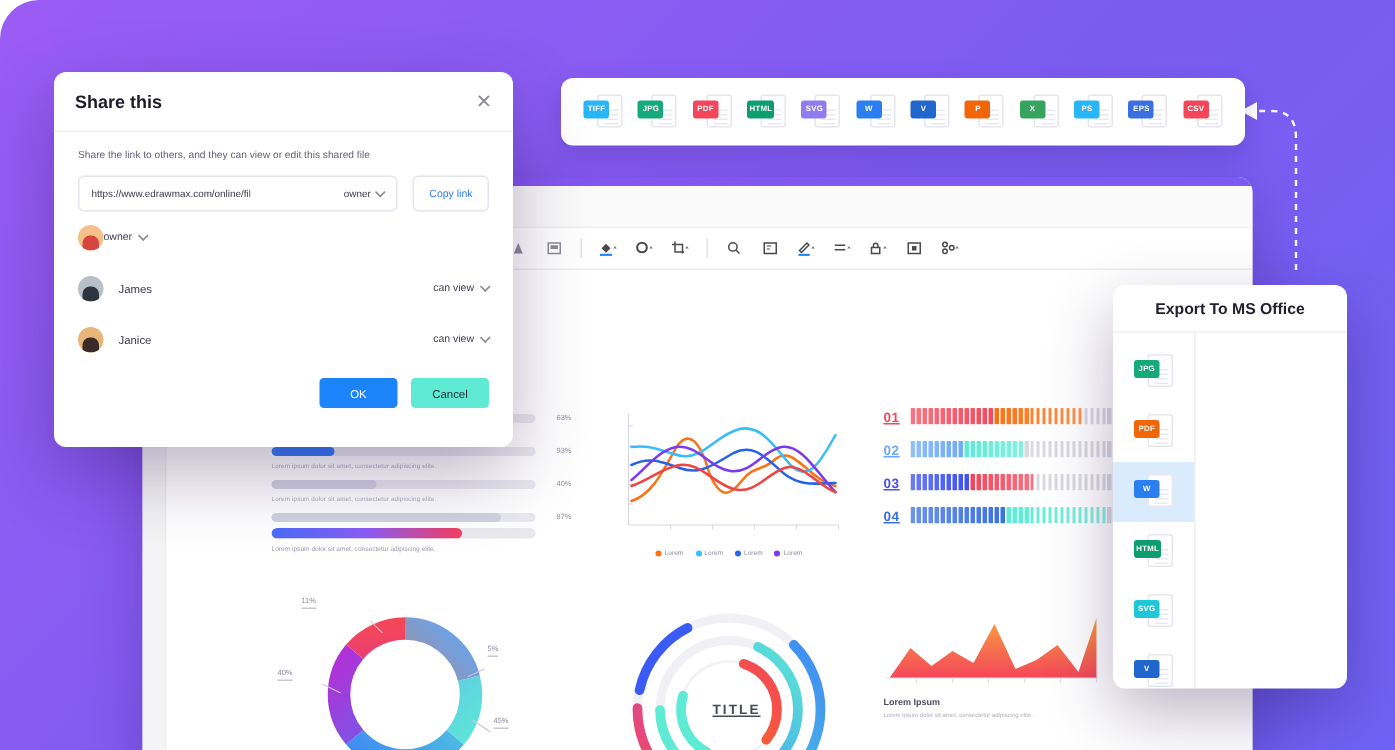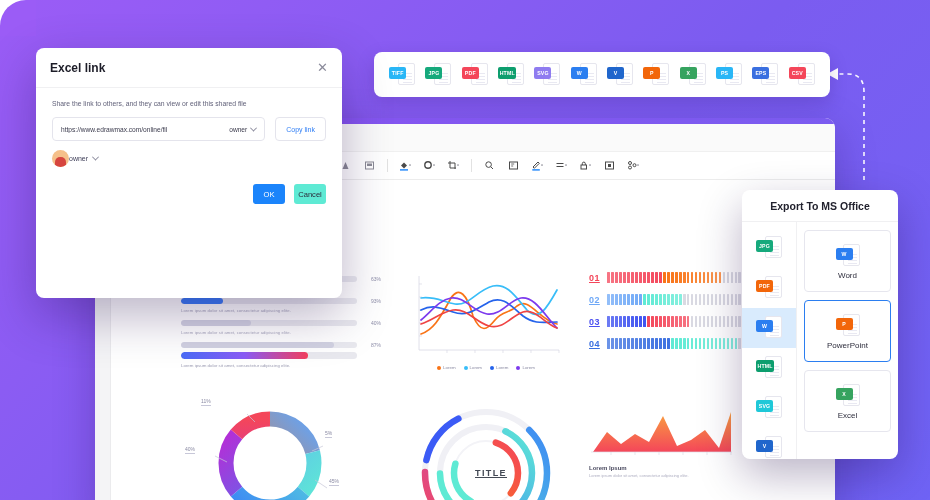--- a/index.html
+++ b/index.html
@@ -164,21 +164,21 @@
   .chev { width: 5px; height: 5px; border-right: 1px solid #8a8a9c; border-bottom: 1px solid #8a8a9c; transform: rotate(45deg) translate(-1px,-1px); }
   #sd-copy {
     height: 24px; padding: 0 10px; border: 1px solid #e4e4ec; border-radius: 4px;
     display: flex; align-items: center; font-size: 7px; color: #2f7ef5; background: #fff; cursor: pointer;
   }
   .sd-user { display: flex; align-items: center; padding: 0 16px; height: 34px; }
   .sd-ava { width: 17px; height: 17px; border-radius: 50%; overflow: hidden; position: relative; flex-shrink: 0; }
   .sd-name { font-size: 7.6px; color: #35354a; margin-left: 10px; flex: 1; }
   .sd-perm { font-size: 7px; color: #40405a; margin-right: 5px; }
   #sd-actions { display: flex; justify-content: flex-end; gap: 9px; padding: 9px 16px 0 16px; }
-  .sd-btn { width: 32px; height: 20px; border-radius: 3px; font-size: 7.6px; display: flex; align-items: center; justify-content: center; cursor: pointer; border: none; }
+  .sd-btn { width: 52px; height: 20px; border-radius: 3px; font-size: 7.6px; display: flex; align-items: center; justify-content: center; cursor: pointer; border: none; }
   #sd-ok { background: #1b84fb; color: #fff; }
   #sd-cancel { background: #5eead4; color: #2b2b3a; }
 
   
   #export-panel {
     position: absolute; left: 742px; top: 190px; width: 156px; height: 269px;
     background: #ffffff; border-radius: 8px;
     box-shadow: 0 16px 44px rgba(30,5,70,.3);
     overflow: hidden;
   }
@@ -792,21 +792,21 @@
       <div class="tag" style="background: rgb(58, 111, 224);">EPS</div>
     </div>
     <div class="fdoc">
       <div class="sheet"></div>
       <div class="tag" style="background: rgb(244, 70, 90);">CSV</div>
     </div>
   </div>
 
 <div id="share-dialog">
   <div id="sd-head">
-    <div id="sd-title">Excel link</div>
+    <div id="sd-title">Share this</div>
     <div id="sd-close">✕</div>
   </div>
   <div id="sd-sub">Share the link to others, and they can view or edit this shared file</div>
   <div id="sd-linkrow">
     <div id="sd-input">
       <span id="sd-url" title="https://www.edrawmax.com/online/fil">https://www.edrawmax.com/online/fil</span>
       <span id="sd-owner-wrap">
         <span id="sd-owner">owner</span>
         <span class="chev"></span>
       </span>
@@ -814,20 +814,36 @@
     <div id="sd-copy">Copy link</div>
   </div>
   <div id="sd-users">
       <div class="sd-user">
         <div class="sd-ava" style="background: rgb(245, 192, 138);">
           <div style="position: absolute; left: 3px; top: 7px; width: 11px; height: 10px; border-radius: 5px 5px 2px 2px; background: rgb(214, 69, 63);"></div>
         </div>
         <div class="sd-perm">owner</div>
         <span class="chev"></span>
       </div>
+      <div class="sd-user">
+        <div class="sd-ava" style="background: rgb(185, 191, 201);">
+          <div style="position: absolute; left: 3px; top: 7px; width: 11px; height: 10px; border-radius: 5px 5px 2px 2px; background: rgb(44, 52, 64);"></div>
+        </div>
+        <div class="sd-name">James</div>
+        <div class="sd-perm">can view</div>
+        <span class="chev"></span>
+      </div>
+      <div class="sd-user">
+        <div class="sd-ava" style="background: rgb(232, 181, 122);">
+          <div style="position: absolute; left: 3px; top: 7px; width: 11px; height: 10px; border-radius: 5px 5px 2px 2px; background: rgb(58, 43, 40);"></div>
+        </div>
+        <div class="sd-name">Janice</div>
+        <div class="sd-perm">can view</div>
+        <span class="chev"></span>
+      </div>
     </div>
   <div id="sd-actions">
     <button class="sd-btn" id="sd-ok">OK</button>
     <button class="sd-btn" id="sd-cancel">Cancel</button>
   </div>
 </div>
 
 <div id="export-panel">
   <div id="ep-head">
     <div id="ep-title">Export To MS Office</div>
@@ -864,37 +880,14 @@
             <div class="tag" style="background: rgb(31, 200, 216);">SVG</div>
           </div>
         </div>
         <div class="ep-side-item">
           <div class="fdoc">
             <div class="sheet"></div>
             <div class="tag" style="background: rgb(32, 102, 204);">V</div>
           </div>
         </div>
       </div>
-    <div id="ep-main">
-        <div class="ep-card">
-          <div class="fdoc" style="width: 24px; height: 24px;">
-            <div class="sheet"></div>
-            <div class="tag" style="background: rgb(43, 126, 240);">W</div>
-          </div>
-          <div class="ep-card-lab">Word</div>
-        </div>
-        <div class="ep-card sel">
-          <div class="fdoc" style="width: 24px; height: 24px;">
-            <div class="sheet"></div>
-            <div class="tag" style="background: rgb(242, 102, 10);">P</div>
-          </div>
-          <div class="ep-card-lab">PowerPoint</div>
-        </div>
-        <div class="ep-card">
-          <div class="fdoc" style="width: 24px; height: 24px;">
-            <div class="sheet"></div>
-            <div class="tag" style="background: rgb(54, 163, 95);">X</div>
-          </div>
-          <div class="ep-card-lab">Excel</div>
-        </div>
-      </div>
   </div>
 </div>
 
 </body></html>

